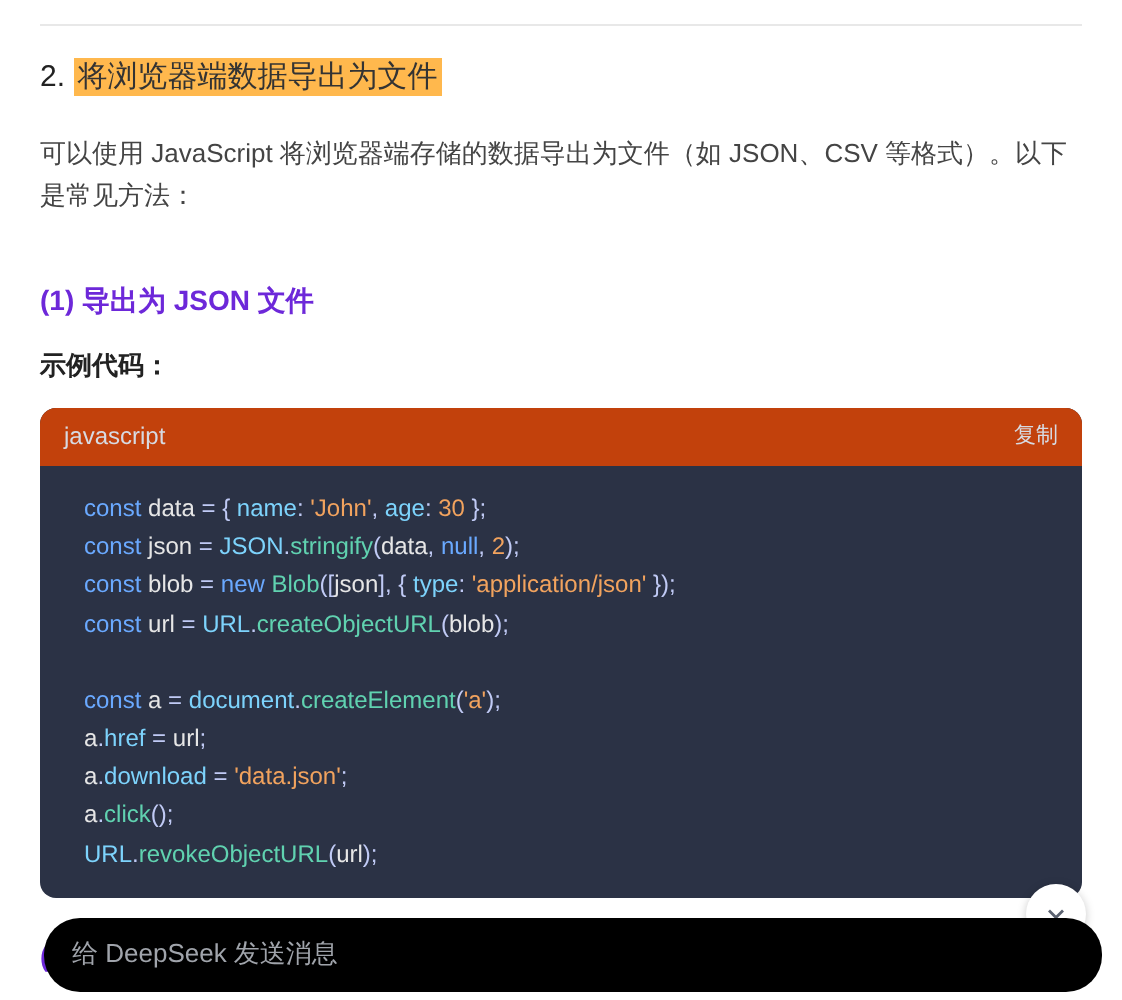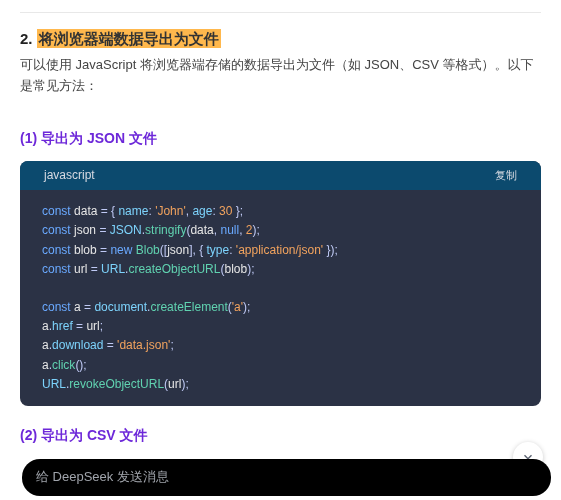--- a/index.html
+++ b/index.html
@@ -1,29 +1,29 @@
 <!DOCTYPE html>
 <html><head>
 <meta charset="utf-8">
 <style>
 *{margin:0;padding:0;box-sizing:border-box}
 body{font-family:-apple-system,BlinkMacSystemFont,"Segoe UI",sans-serif;background:#fff;width:561px;height:500px;overflow:hidden;color:#333;font-size:13px;line-height:1.6;position:relative}
 .content{padding:12px 20px 0}
 .hr{border:none;border-top:1px solid #e8e8e8;margin-bottom:14px}
-h2{font-size:15px;font-weight:700;margin-bottom:4px}
+h2{font-size:15px;font-weight:400;margin-bottom:16px}
 h2 .num{color:#222}
 h2 .hl{background:#ffb84d;padding:1px 2px}
 p.desc{color:#444;margin-bottom:30px;font-size:13px}
 h3{font-size:14px;font-weight:700;color:#6d28d9;margin:0 0 12px}
 ul{list-style:disc;padding-left:24px;margin-bottom:14px}
 li{color:#444;font-size:13px}
 code.il{background:#ececec;border-radius:3px;padding:1px 6px;font-family:ui-monospace,Menlo,Consolas,monospace;font-size:12px;color:#222}
 .label{color:#222;font-weight:700;margin:0 0 10px;font-size:13px}
 .codeblock{background:#2b3245;border-radius:8px;overflow:hidden;margin-bottom:18px}
-.cbhead{background:#0c4a6e;padding:5px 24px;display:flex;justify-content:space-between;align-items:center}
+.cbhead{background:#c2410c;padding:5px 12px;display:flex;justify-content:space-between;align-items:center}
 .cblang{color:#d7dae2;font-size:12px}
 .cbcopy{color:#d7dae2;font-size:11px;cursor:pointer}
 pre{padding:12px 22px;font-family:Liberation Sans, sans-serif;font-size:12px;line-height:1.6;color:#c0caf5;white-space:pre}
 .kw{color:#6aa9ff}
 .var{color:#e6e6e6}
 .obj{color:#7dd3fc}
 .fn{color:#60d2b0}
 .str{color:#f2a35e}
 .num{color:#f2a35e}
 .pun{color:#c0caf5}
@@ -38,20 +38,21 @@
 <hr class="hr">
 
 <h2>
   <span class="num">2.</span>
   <span class="hl">将浏览器端数据导出为文件</span>
 </h2>
 
 <p class="desc">可以使用 JavaScript 将浏览器端存储的数据导出为文件（如 JSON、CSV 等格式）。以下是常见方法：</p>
 
 <h3>(1) 导出为 JSON 文件</h3>
+<p class="label">示例代码：</p>
 
 <div class="codeblock">
   <div class="cbhead">
     <span class="cblang">javascript</span>
     <span class="cbcopy">复制</span>
   </div>
   <pre><span class="kw">const</span> <span class="var">data</span><span class="pun"> = { </span><span class="obj">name</span><span class="pun">: </span><span class="str">'John'</span><span class="pun">, </span><span class="obj">age</span><span class="pun">: </span><span class="num">30</span><span class="pun"> };</span>
 <span class="kw">const</span> <span class="var">json</span><span class="pun"> = </span><span class="obj">JSON</span><span class="pun">.</span><span class="fn">stringify</span><span class="pun">(</span><span class="var">data</span><span class="pun">, </span><span class="kw">null</span><span class="pun">, </span><span class="num">2</span><span class="pun">);</span>
 <span class="kw">const</span> <span class="var">blob</span><span class="pun"> = </span><span class="kw">new</span><span> </span><span class="fn">Blob</span><span class="pun">([</span><span class="var">json</span><span class="pun">], { </span><span class="obj">type</span><span class="pun">: </span><span class="str">'application/json'</span><span class="pun"> });</span>
 <span class="kw">const</span> <span class="var">url</span><span class="pun"> = </span><span class="obj">URL</span><span class="pun">.</span><span class="fn">createObjectURL</span><span class="pun">(</span><span class="var">blob</span><span class="pun">);</span>

